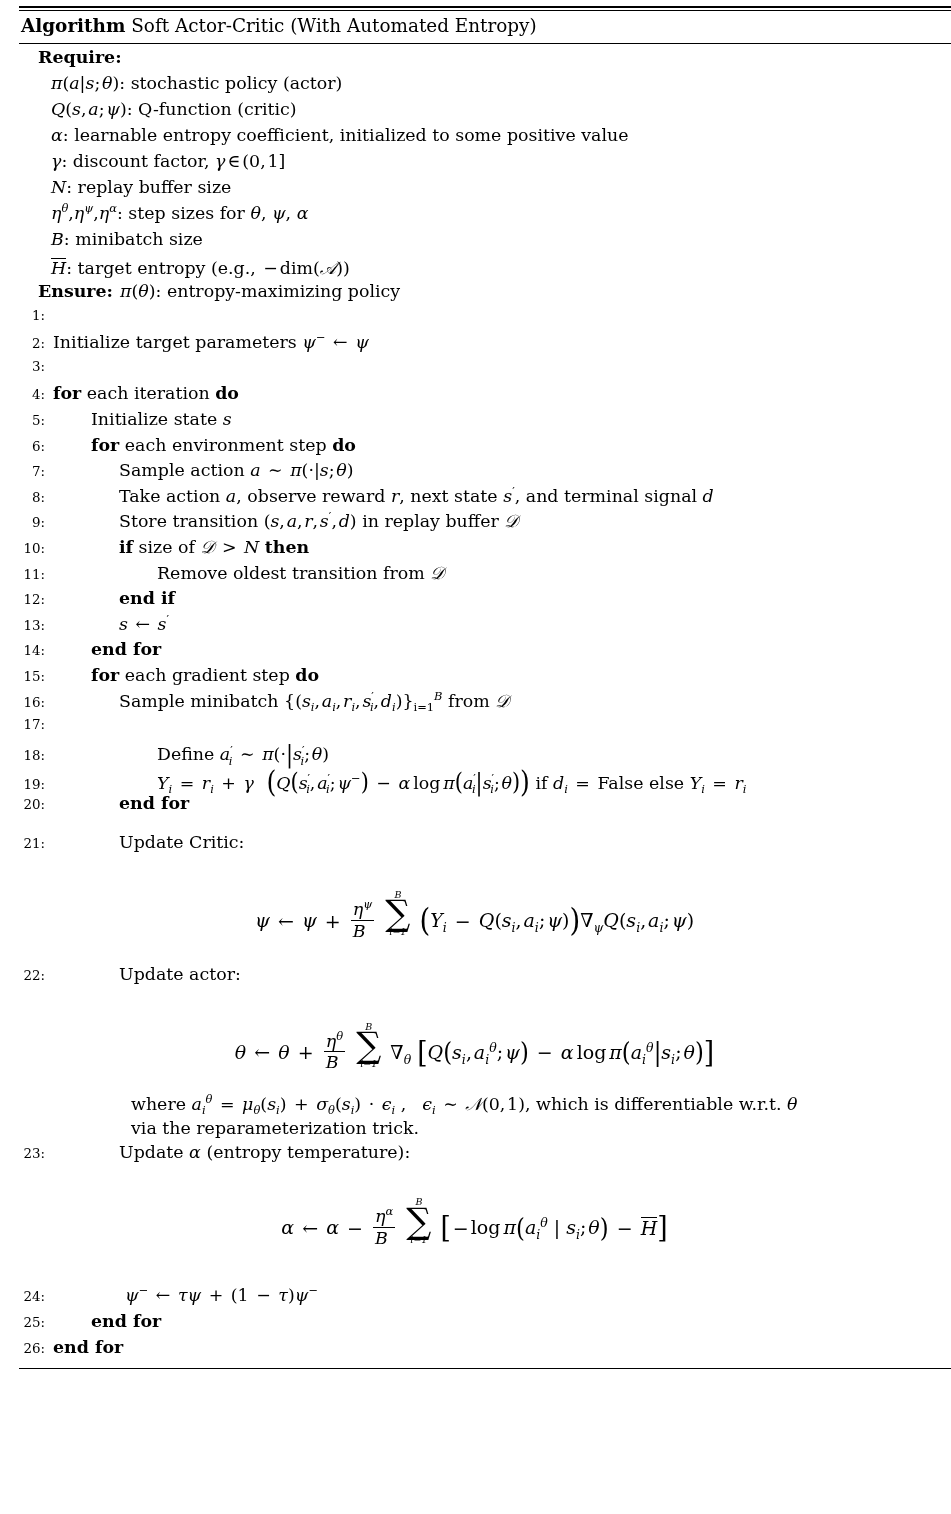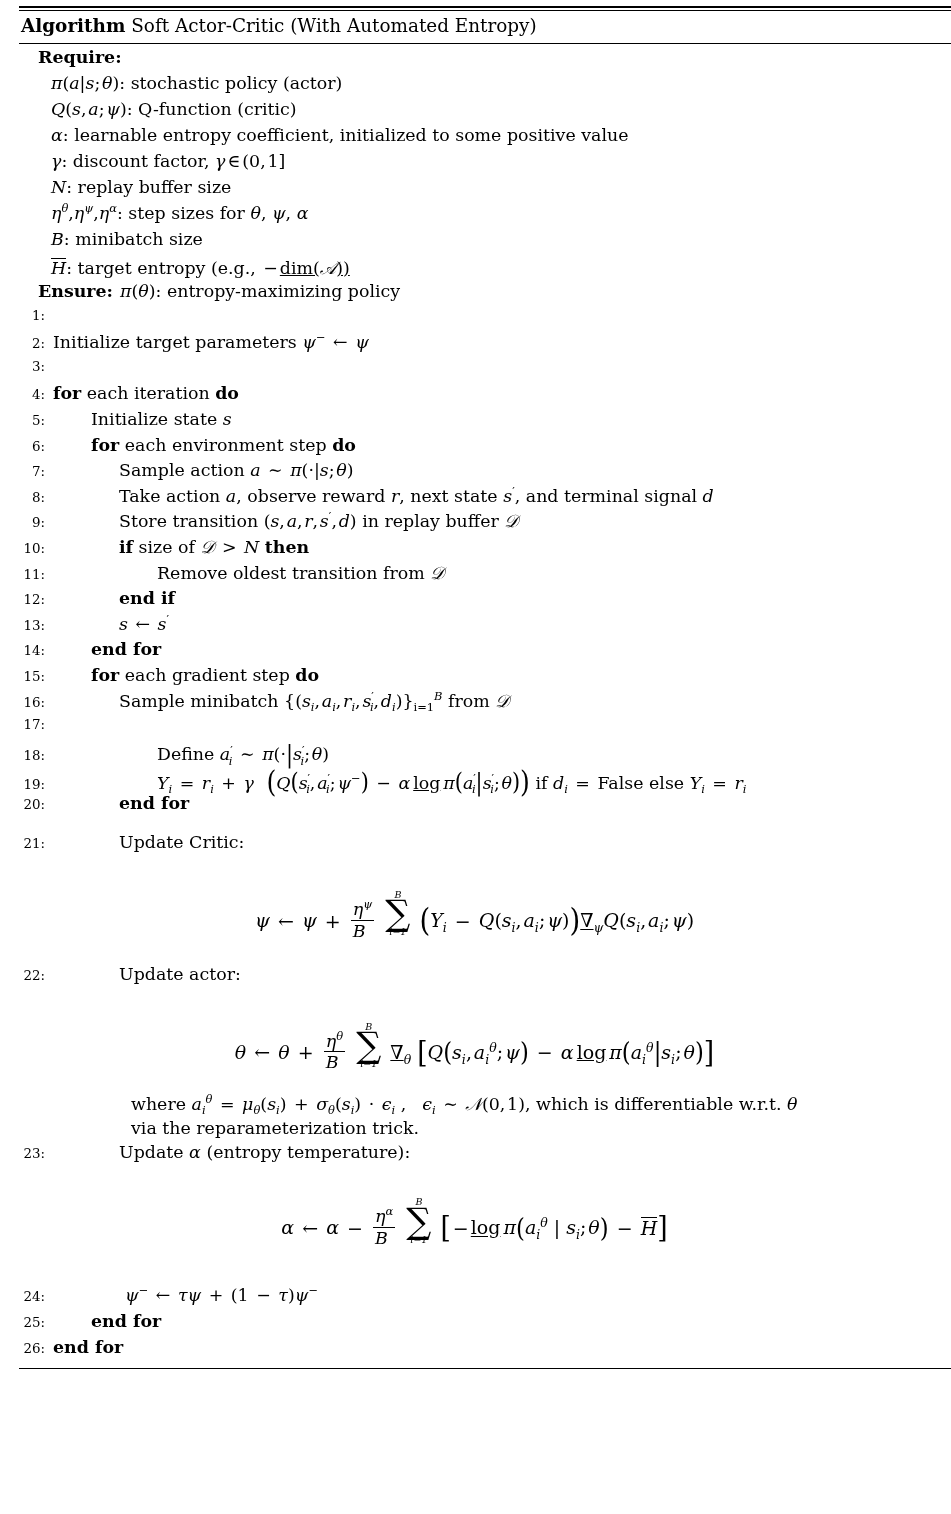--- a/index.html
+++ b/index.html
@@ -190,21 +190,21 @@
     display: inline-block;
     border-top: 1.1px solid #000;
     line-height: 1.0;
     padding-top: 1px;
     margin-top: 1px;
   }
   .thinsp { display: inline-block; width: 3px; }
   .medsp  { display: inline-block; width: 7px; }
   .quadsp { display: inline-block; width: 16px; }
   .op { font-style: normal; padding: 0 2px; }
-  .opn { font-style: normal; text-decoration: underline; }
+  .opn { font-style: normal; }
 </style>
 </head>
 <body>
 
 <div id="page">
   <div class="algo">
 
     <div class="rule-top"></div>
 
     <div class="title-row">

